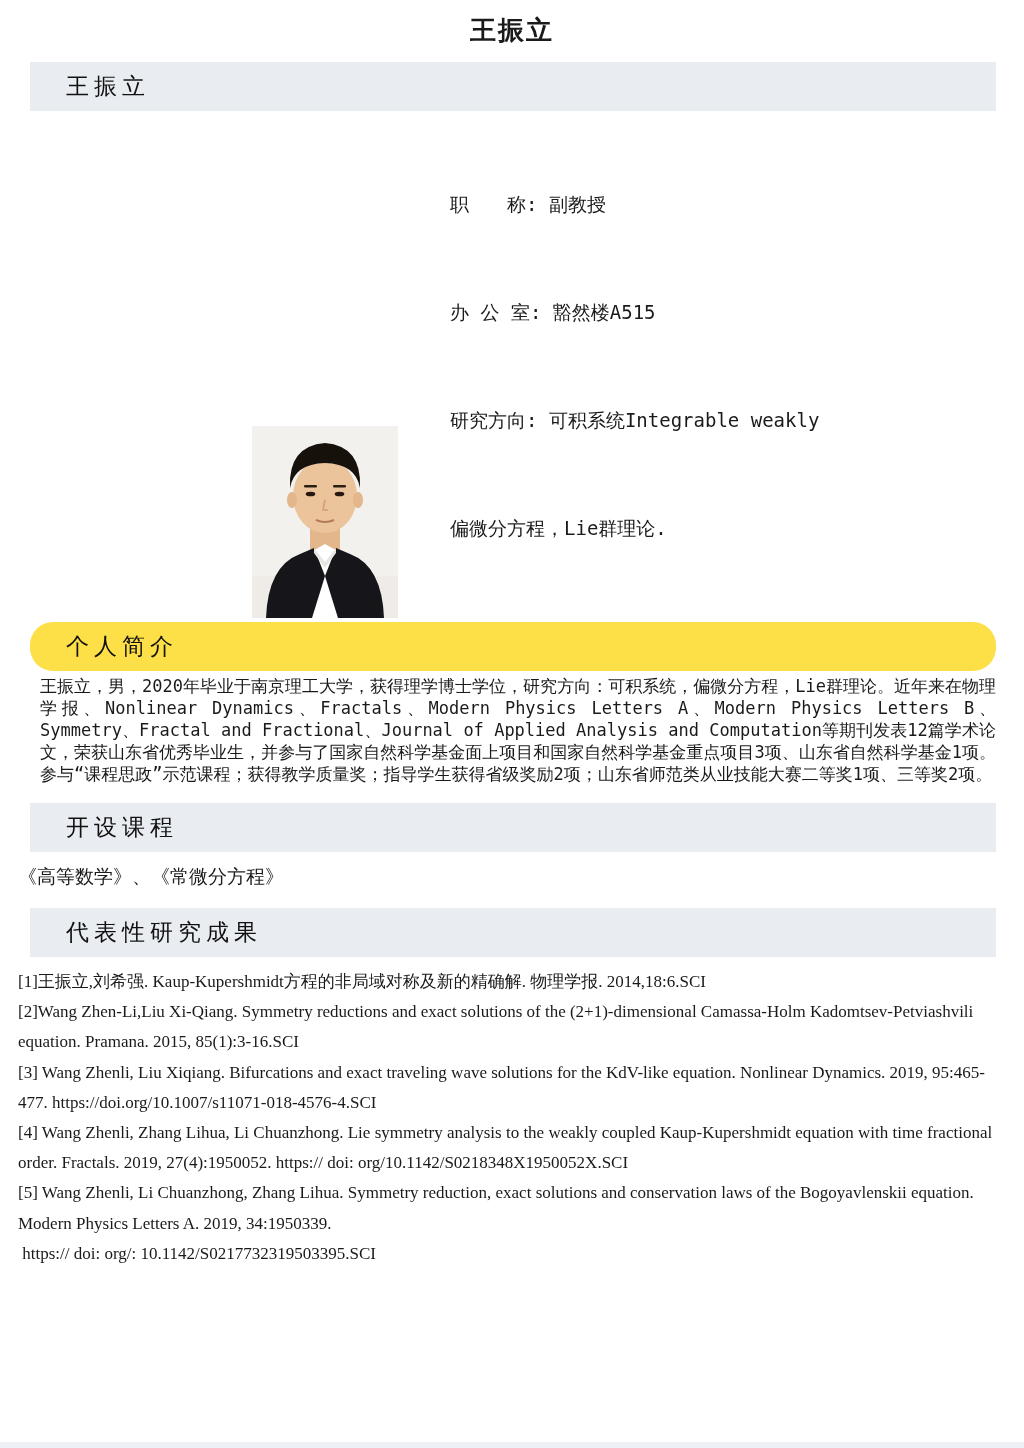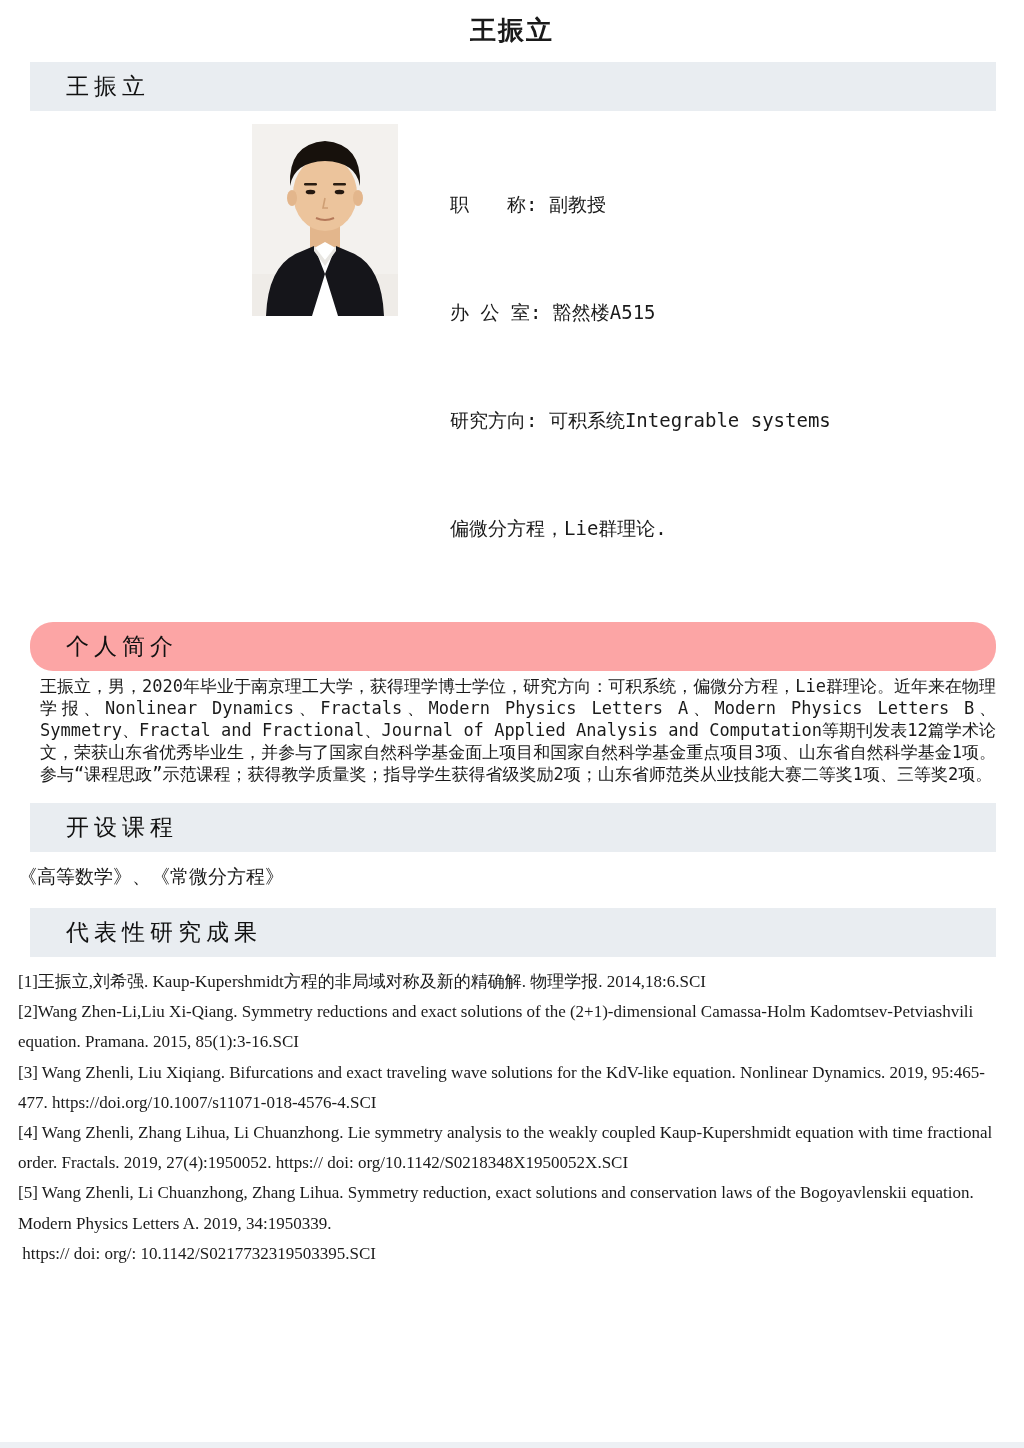--- a/index.html
+++ b/index.html
@@ -30,21 +30,21 @@
     padding-left:36px;
     font-family:"Liberation Serif",serif;
     font-size:23px;
     letter-spacing:5px;
     color:#111;
   }
   .bar.name-bar{margin-top:17px;}
   .profile-row{
     display:flex;
     margin:13px 0 0 252px;
-    align-items:flex-start;
+    align-items:flex-end;
   }
   .photo{
     width:146px;height:192px;
     flex:0 0 146px;
     display:block;
   }
   .info{
     margin-left:52px;
     margin-top:-10px;
     font-family:"DejaVu Sans Mono",monospace;
@@ -119,26 +119,26 @@
 
     <path d="M48 132 L73 118 L98 132 L95 192 L51 192 Z" fill="#ffffff"></path>
 
     <path d="M14 192 Q16 140 48 128 L62 122 L73 150 L60 192 Z" fill="#15151a"></path>
     <path d="M132 192 Q130 140 98 128 L84 122 L73 150 L86 192 Z" fill="#15151a"></path>
     <path d="M62 122 L73 136 L84 122 L84 127 L73 142 L62 127 Z" fill="#e8e6e2"></path>
   </svg>
   <div class="info">
     <div class="row"><span>职　　称: </span><span>副教授</span></div>
     <div class="row"><span>办 公 室: </span><span>豁然楼A515</span></div>
-    <div class="row"><span>研究方向: </span><span>可积系统Integrable systems</span></div>
+    <div class="row"><span>研究方向: </span><span>可积系统Integrable weakly</span></div>
     <div class="row"><span>偏微分方程，Lie群理论.</span></div>
   </div>
 </div>
 
-<div class="bar section-bar" style="background: #fca5a5; border-radius: 23px;">
+<div class="bar section-bar" style="background: #fde047; border-radius: 23px;">
   <span>个人简介</span>
 </div>
 
 <div class="bio">王振立，男，2020年毕业于南京理工大学，获得理学博士学位，研究方向：可积系统，偏微分方程，Lie群理论。近年来在物理学报、Nonlinear Dynamics、Fractals、Modern Physics Letters A、Modern Physics Letters B、Symmetry、Fractal and Fractional、Journal of Applied Analysis and Computation等期刊发表12篇学术论文，荣获山东省优秀毕业生，并参与了国家自然科学基金面上项目和国家自然科学基金重点项目3项、山东省自然科学基金1项。参与“课程思政”示范课程；获得教学质量奖；指导学生获得省级奖励2项；山东省师范类从业技能大赛二等奖1项、三等奖2项。</div>
 
 <div class="bar courses-bar" style="background: rgb(233, 237, 241);">
   <span>开设课程</span>
 </div>
 
 <div class="courses">《高等数学》、《常微分方程》</div>

